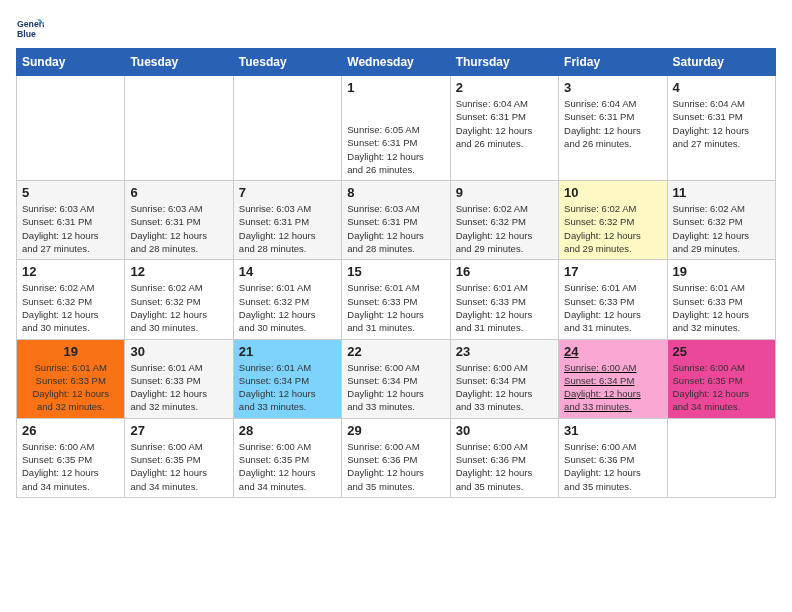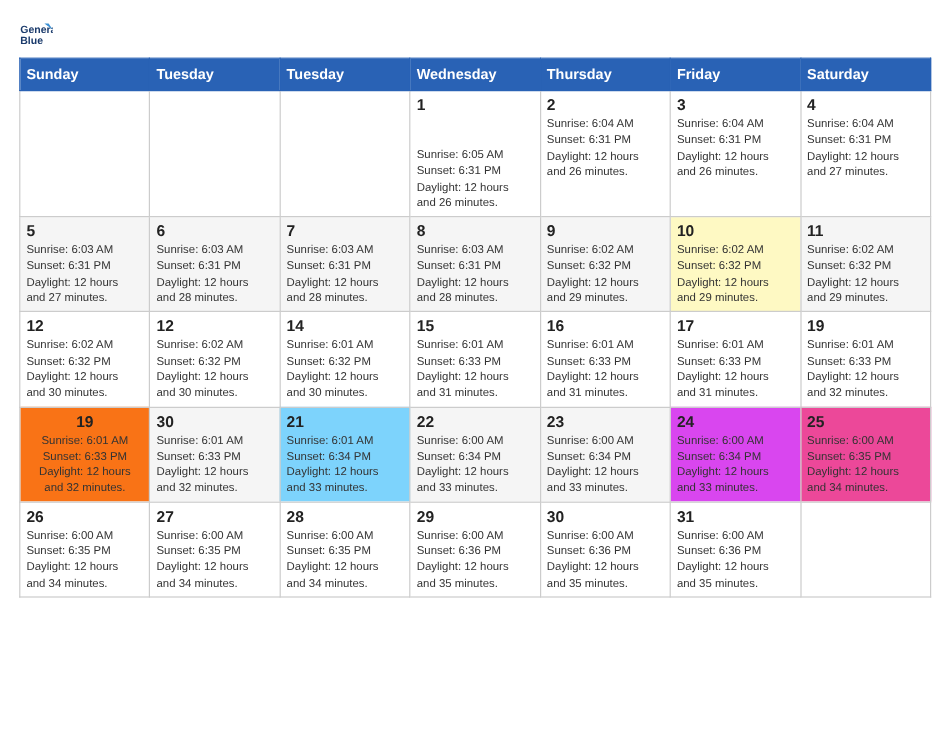--- a/index.html
+++ b/index.html
@@ -286,21 +286,21 @@
 Daylight: 12 hours
 and 33 minutes.</div>
         </td>
         <td style="background: rgb(245, 245, 245);">
           <span class="day-number">23</span>
           <div class="day-info" style="white-space: pre-line;">Sunrise: 6:00 AM
 Sunset: 6:34 PM
 Daylight: 12 hours
 and 33 minutes.</div>
         </td>
-        <td style="background: #d946ef;">
+        <td style="background: #f9a8d4; text-decoration: underline;">
           <span class="day-number">24</span>
           <div class="day-info" style="white-space: pre-line;">Sunrise: 6:00 AM
 Sunset: 6:34 PM
 Daylight: 12 hours
 and 33 minutes.</div>
         </td>
         <td style="background: #ec4899;">
           <span class="day-number">25</span>
           <div class="day-info" style="white-space: pre-line;">Sunrise: 6:00 AM
 Sunset: 6:35 PM

